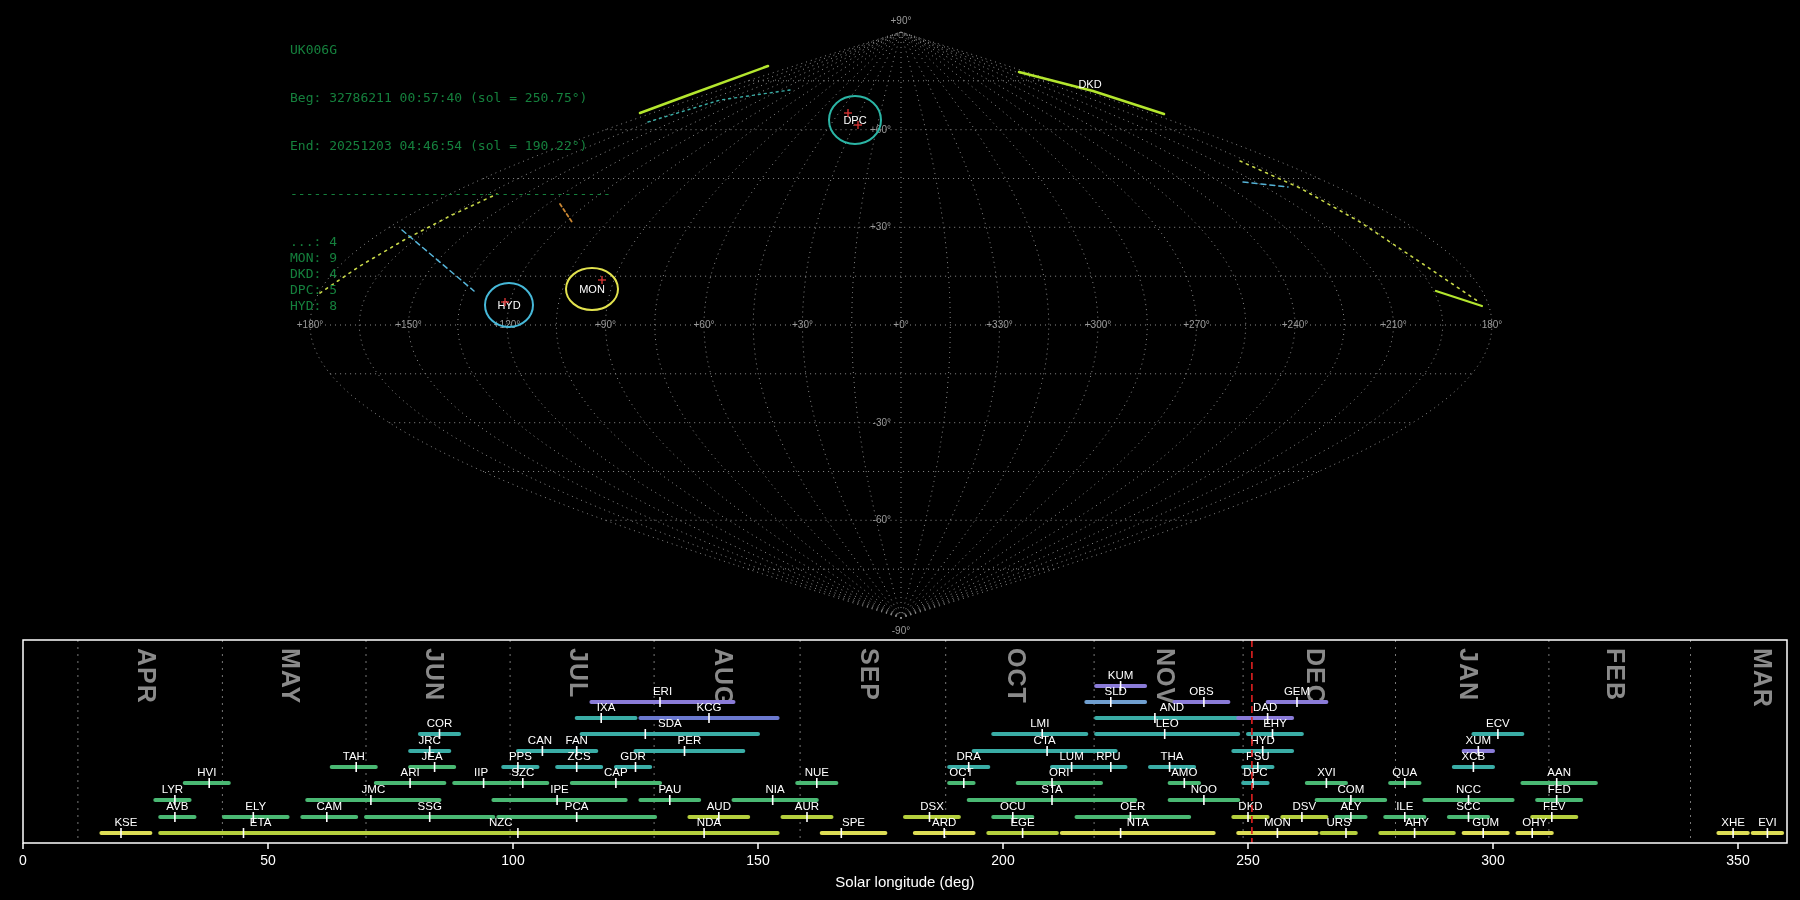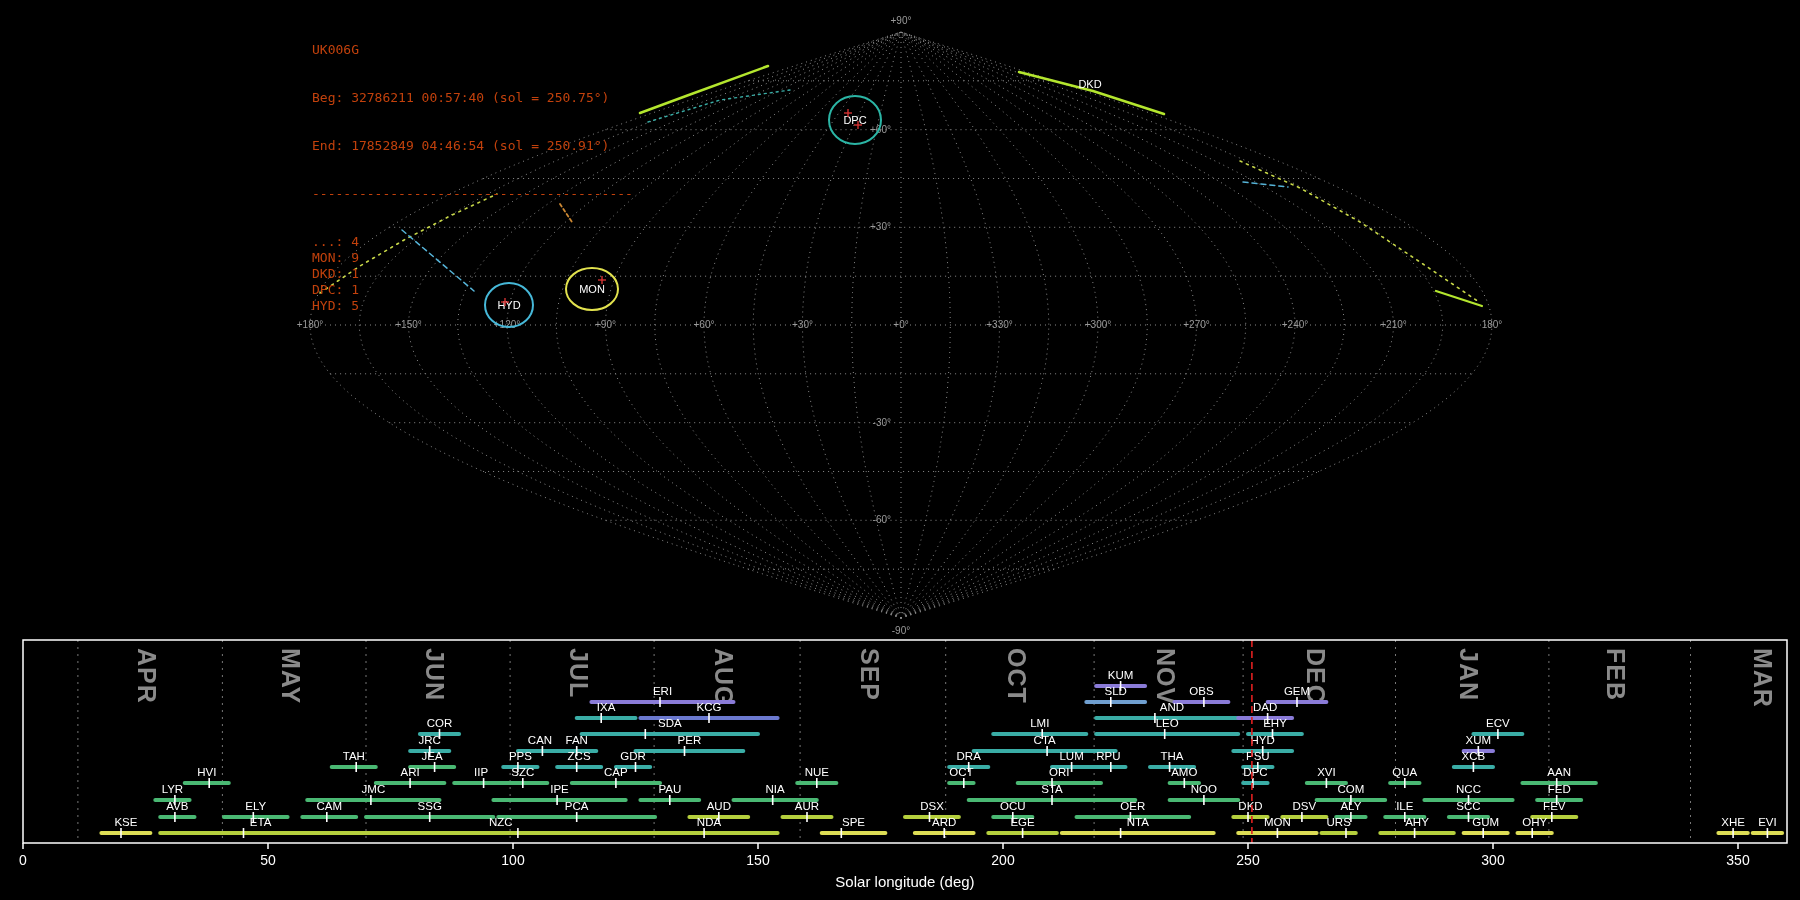--- a/index.html
+++ b/index.html
@@ -1,19 +1,19 @@
 <!DOCTYPE html>
 <html><head>
 <meta charset="utf-8">
 <style>
   html,body{margin:0;padding:0;background:#000;}
   #stage{position:relative;width:1800px;height:900px;background:#000;overflow:hidden;
          font-family:"DejaVu Sans",sans-serif;}
   #scene{position:absolute;left:0;top:0;width:1800px;height:900px;}
-  #info{position:absolute;left:312px;top:10px;color:#c2410c;z-index:5;
+  #info{position:absolute;left:290px;top:10px;color:#15803d;z-index:5;
         font-family:"DejaVu Sans Mono",monospace;font-size:13px;line-height:16px;white-space:pre;}
   svg text{font-family:"Liberation Sans","DejaVu Sans",sans-serif;}
 </style>
 </head>
 <body>
 
 <div id="stage">
   <svg id="scene" viewBox="0 0 1800 900">
       <g>
         <line x1="748.0" y1="569.2" x2="1054.0" y2="569.2" stroke="#8b8b8b" stroke-width="1" stroke-dasharray="1,4"></line>
@@ -399,17 +399,17 @@
         <line x1="1493.0" y1="843" x2="1493.0" y2="849" stroke="#ffffff" stroke-width="1.5"></line>
         <text x="1493.0" y="865" fill="#fff" font-size="14" text-anchor="middle">300</text>
         <line x1="1738.0" y1="843" x2="1738.0" y2="849" stroke="#ffffff" stroke-width="1.5"></line>
         <text x="1738.0" y="865" fill="#fff" font-size="14" text-anchor="middle">350</text>
         <text x="905" y="887" fill="#fff" font-size="15" text-anchor="middle">Solar longitude (deg)</text>
       </g>
     </svg>
   <div id="info">
     <div>UK006G</div>
     <div>Beg: 32786211 00:57:40 (sol = 250.75°)</div>
-    <div>End: 17852849 04:46:54 (sol = 250.91°)</div>
+    <div>End: 20251203 04:46:54 (sol = 190.22°)</div>
     <div>-----------------------------------------</div>
-    <div id="counts"><div>...: 4</div><div>MON: 9</div><div>DKD: 1</div><div>DPC: 1</div><div>HYD: 5</div></div>
+    <div id="counts"><div>...: 4</div><div>MON: 9</div><div>DKD: 4</div><div>DPC: 5</div><div>HYD: 8</div></div>
   </div>
 </div>
 
 </body></html>

